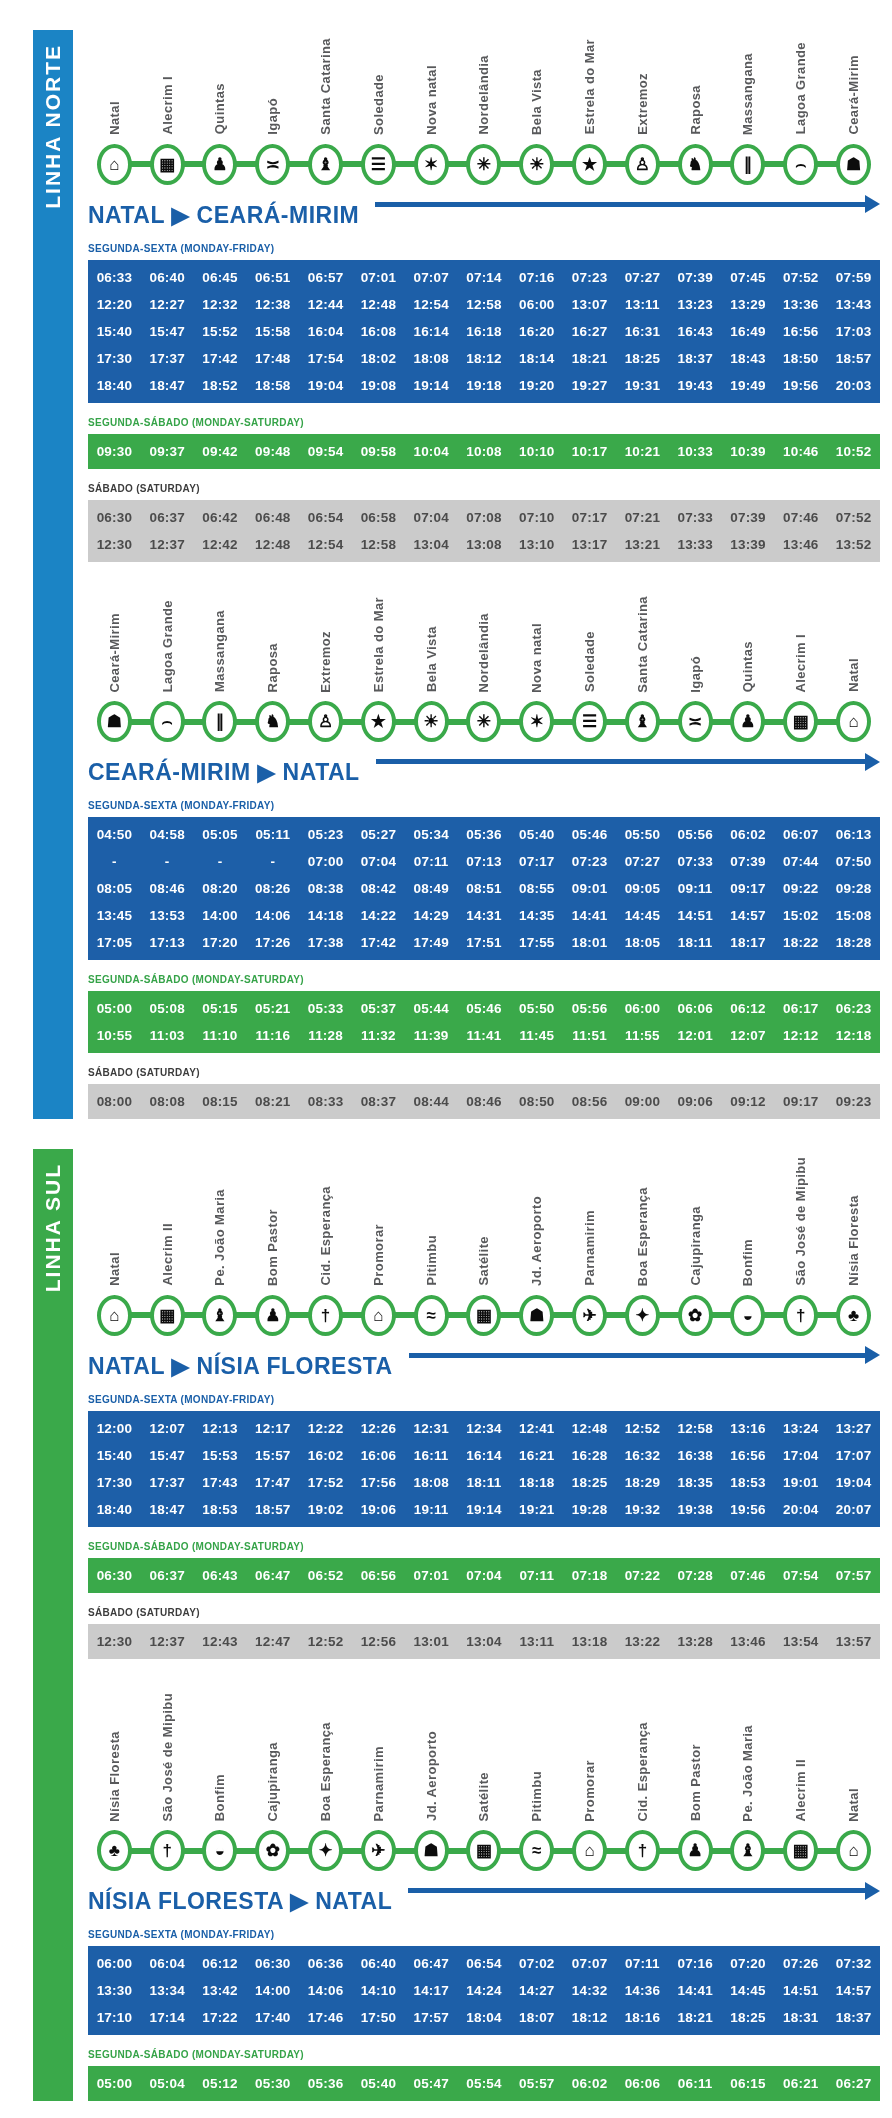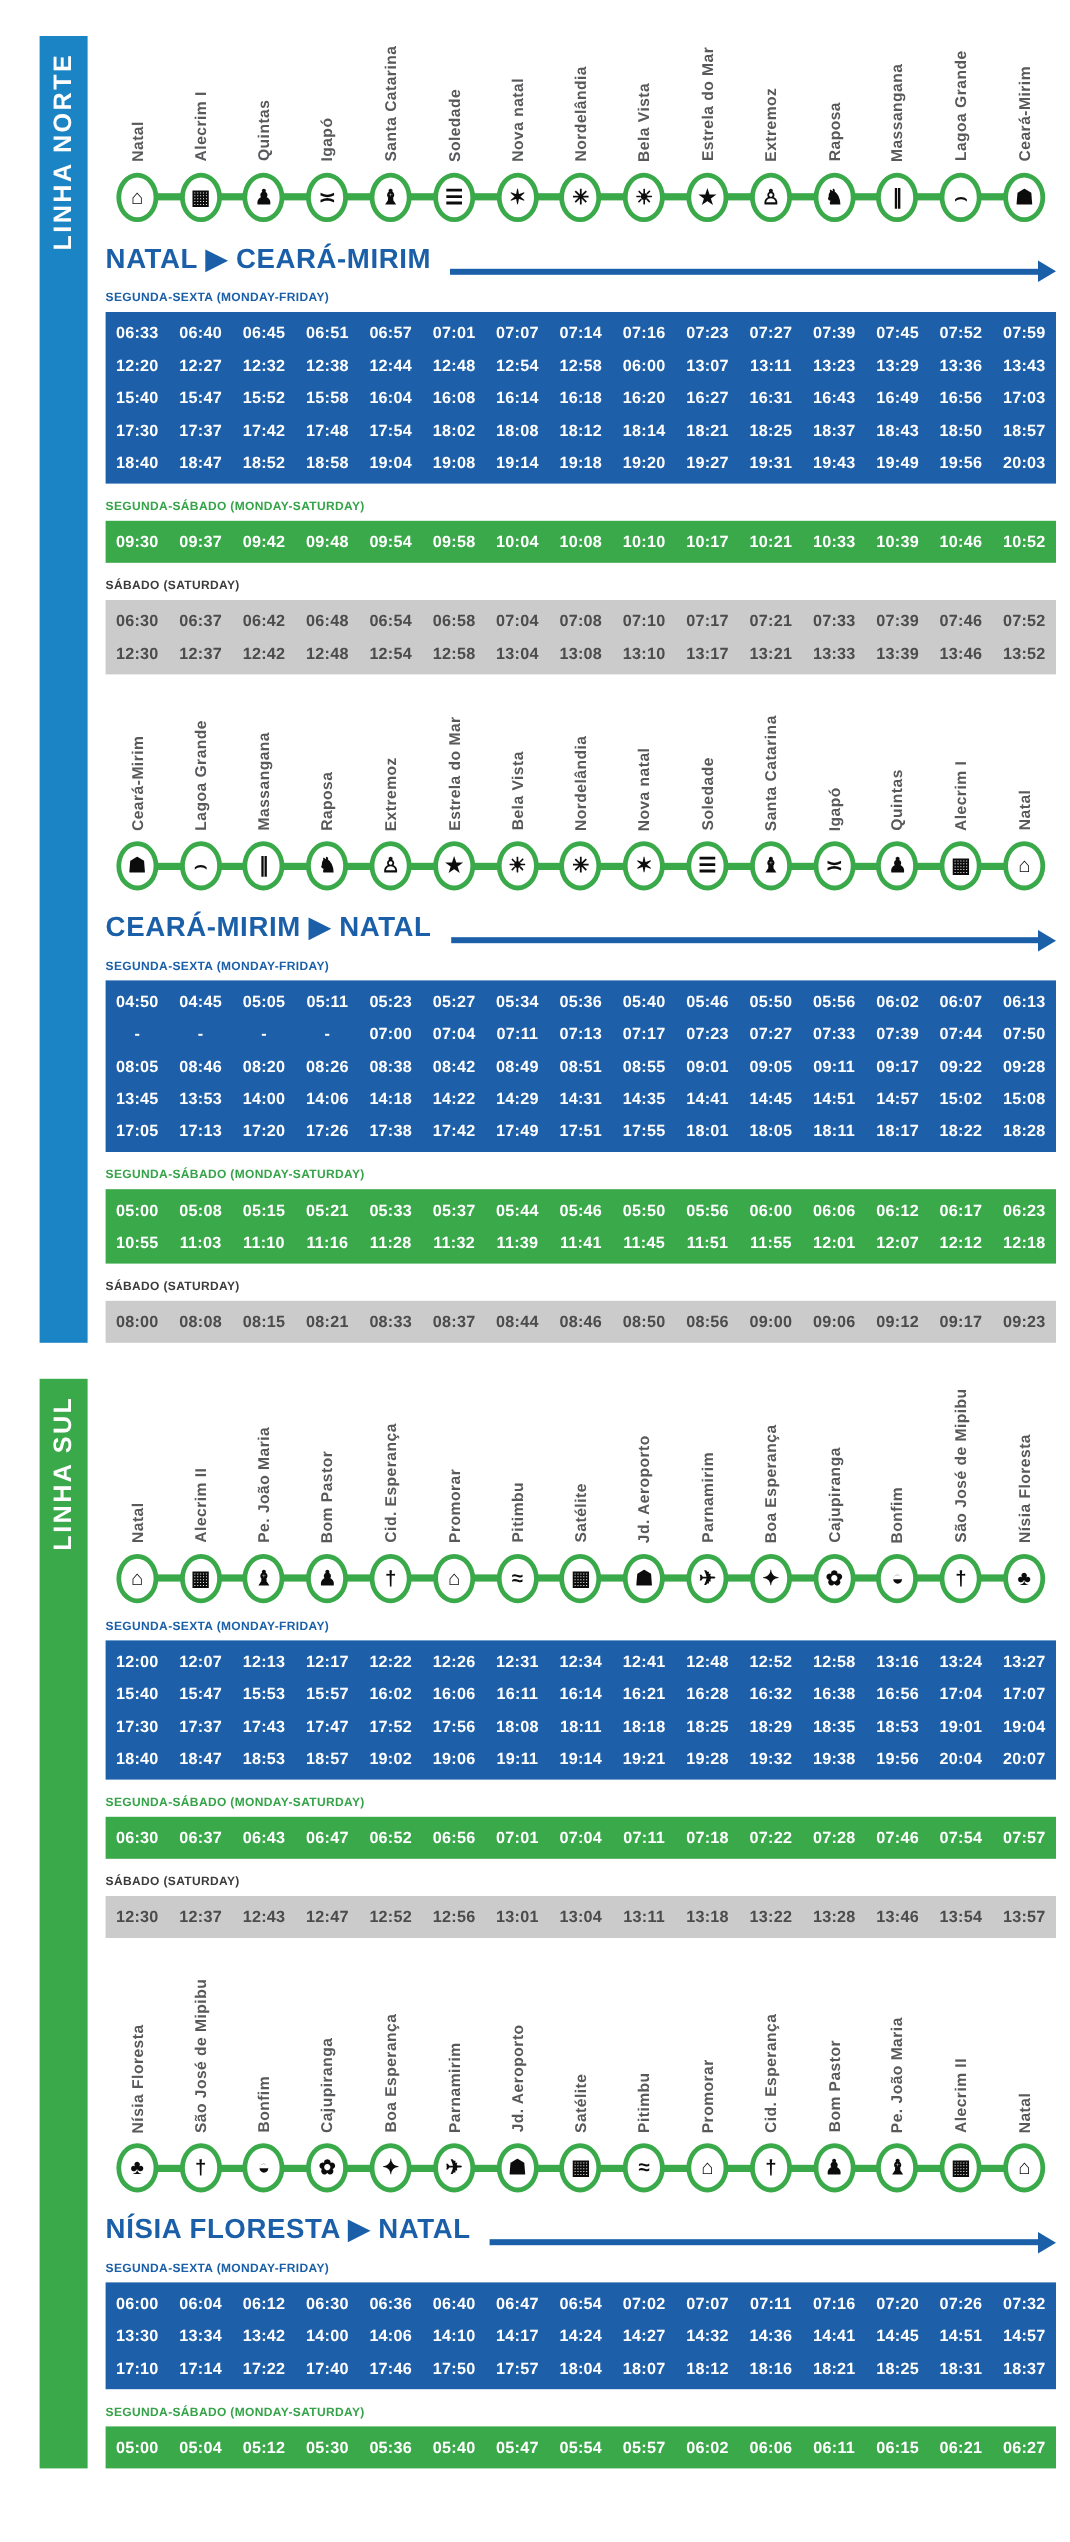--- a/index.html
+++ b/index.html
@@ -85,21 +85,21 @@
     height:6px;
     background:var(--green);
     bottom:17.5px;
     left:calc(100% / 30);
     right:calc(100% / 30);
     z-index:0;
   }
 
   
   .dir-heading{
-    display:flex;align-items:flex-end;
+    display:flex;align-items:flex-start;
     margin-top:17px;
   }
   .dir-title{
     font-size:23px;
     font-weight:bold;
     color:var(--blue-txt);
     letter-spacing:.5px;
     white-space:nowrap;
   }
   .dir-arrow{
@@ -492,21 +492,21 @@
           </div>
         </div>
         <div class="dir-heading">
           <span class="dir-title">CEARÁ-MIRIM ▶ NATAL</span>
           <div class="dir-arrow"></div>
         </div>
         <div class="block-label blue">SEGUNDA-SEXTA (MONDAY-FRIDAY)</div>
         <div class="timetable blue">
           <div class="t-row">
             <span class="t-cell">04:50</span>
-            <span class="t-cell">04:45</span>
+            <span class="t-cell">04:58</span>
             <span class="t-cell">05:05</span>
             <span class="t-cell">05:11</span>
             <span class="t-cell">05:23</span>
             <span class="t-cell">05:27</span>
             <span class="t-cell">05:34</span>
             <span class="t-cell">05:36</span>
             <span class="t-cell">05:40</span>
             <span class="t-cell">05:46</span>
             <span class="t-cell">05:50</span>
             <span class="t-cell">05:56</span>
@@ -733,20 +733,24 @@
               <span class="icon-glyph">†</span>
             </div>
           </div>
           <div class="station-col">
             <span class="station-label">Nísia Floresta</span>
             <div class="icon-circle">
               <span class="icon-glyph">♣</span>
             </div>
           </div>
         </div>
+        <div class="dir-heading">
+          <span class="dir-title">NATAL ▶ NÍSIA FLORESTA</span>
+          <div class="dir-arrow"></div>
+        </div>
         <div class="block-label blue">SEGUNDA-SEXTA (MONDAY-FRIDAY)</div>
         <div class="timetable blue">
           <div class="t-row">
             <span class="t-cell">12:00</span>
             <span class="t-cell">12:07</span>
             <span class="t-cell">12:13</span>
             <span class="t-cell">12:17</span>
             <span class="t-cell">12:22</span>
             <span class="t-cell">12:26</span>
             <span class="t-cell">12:31</span>

